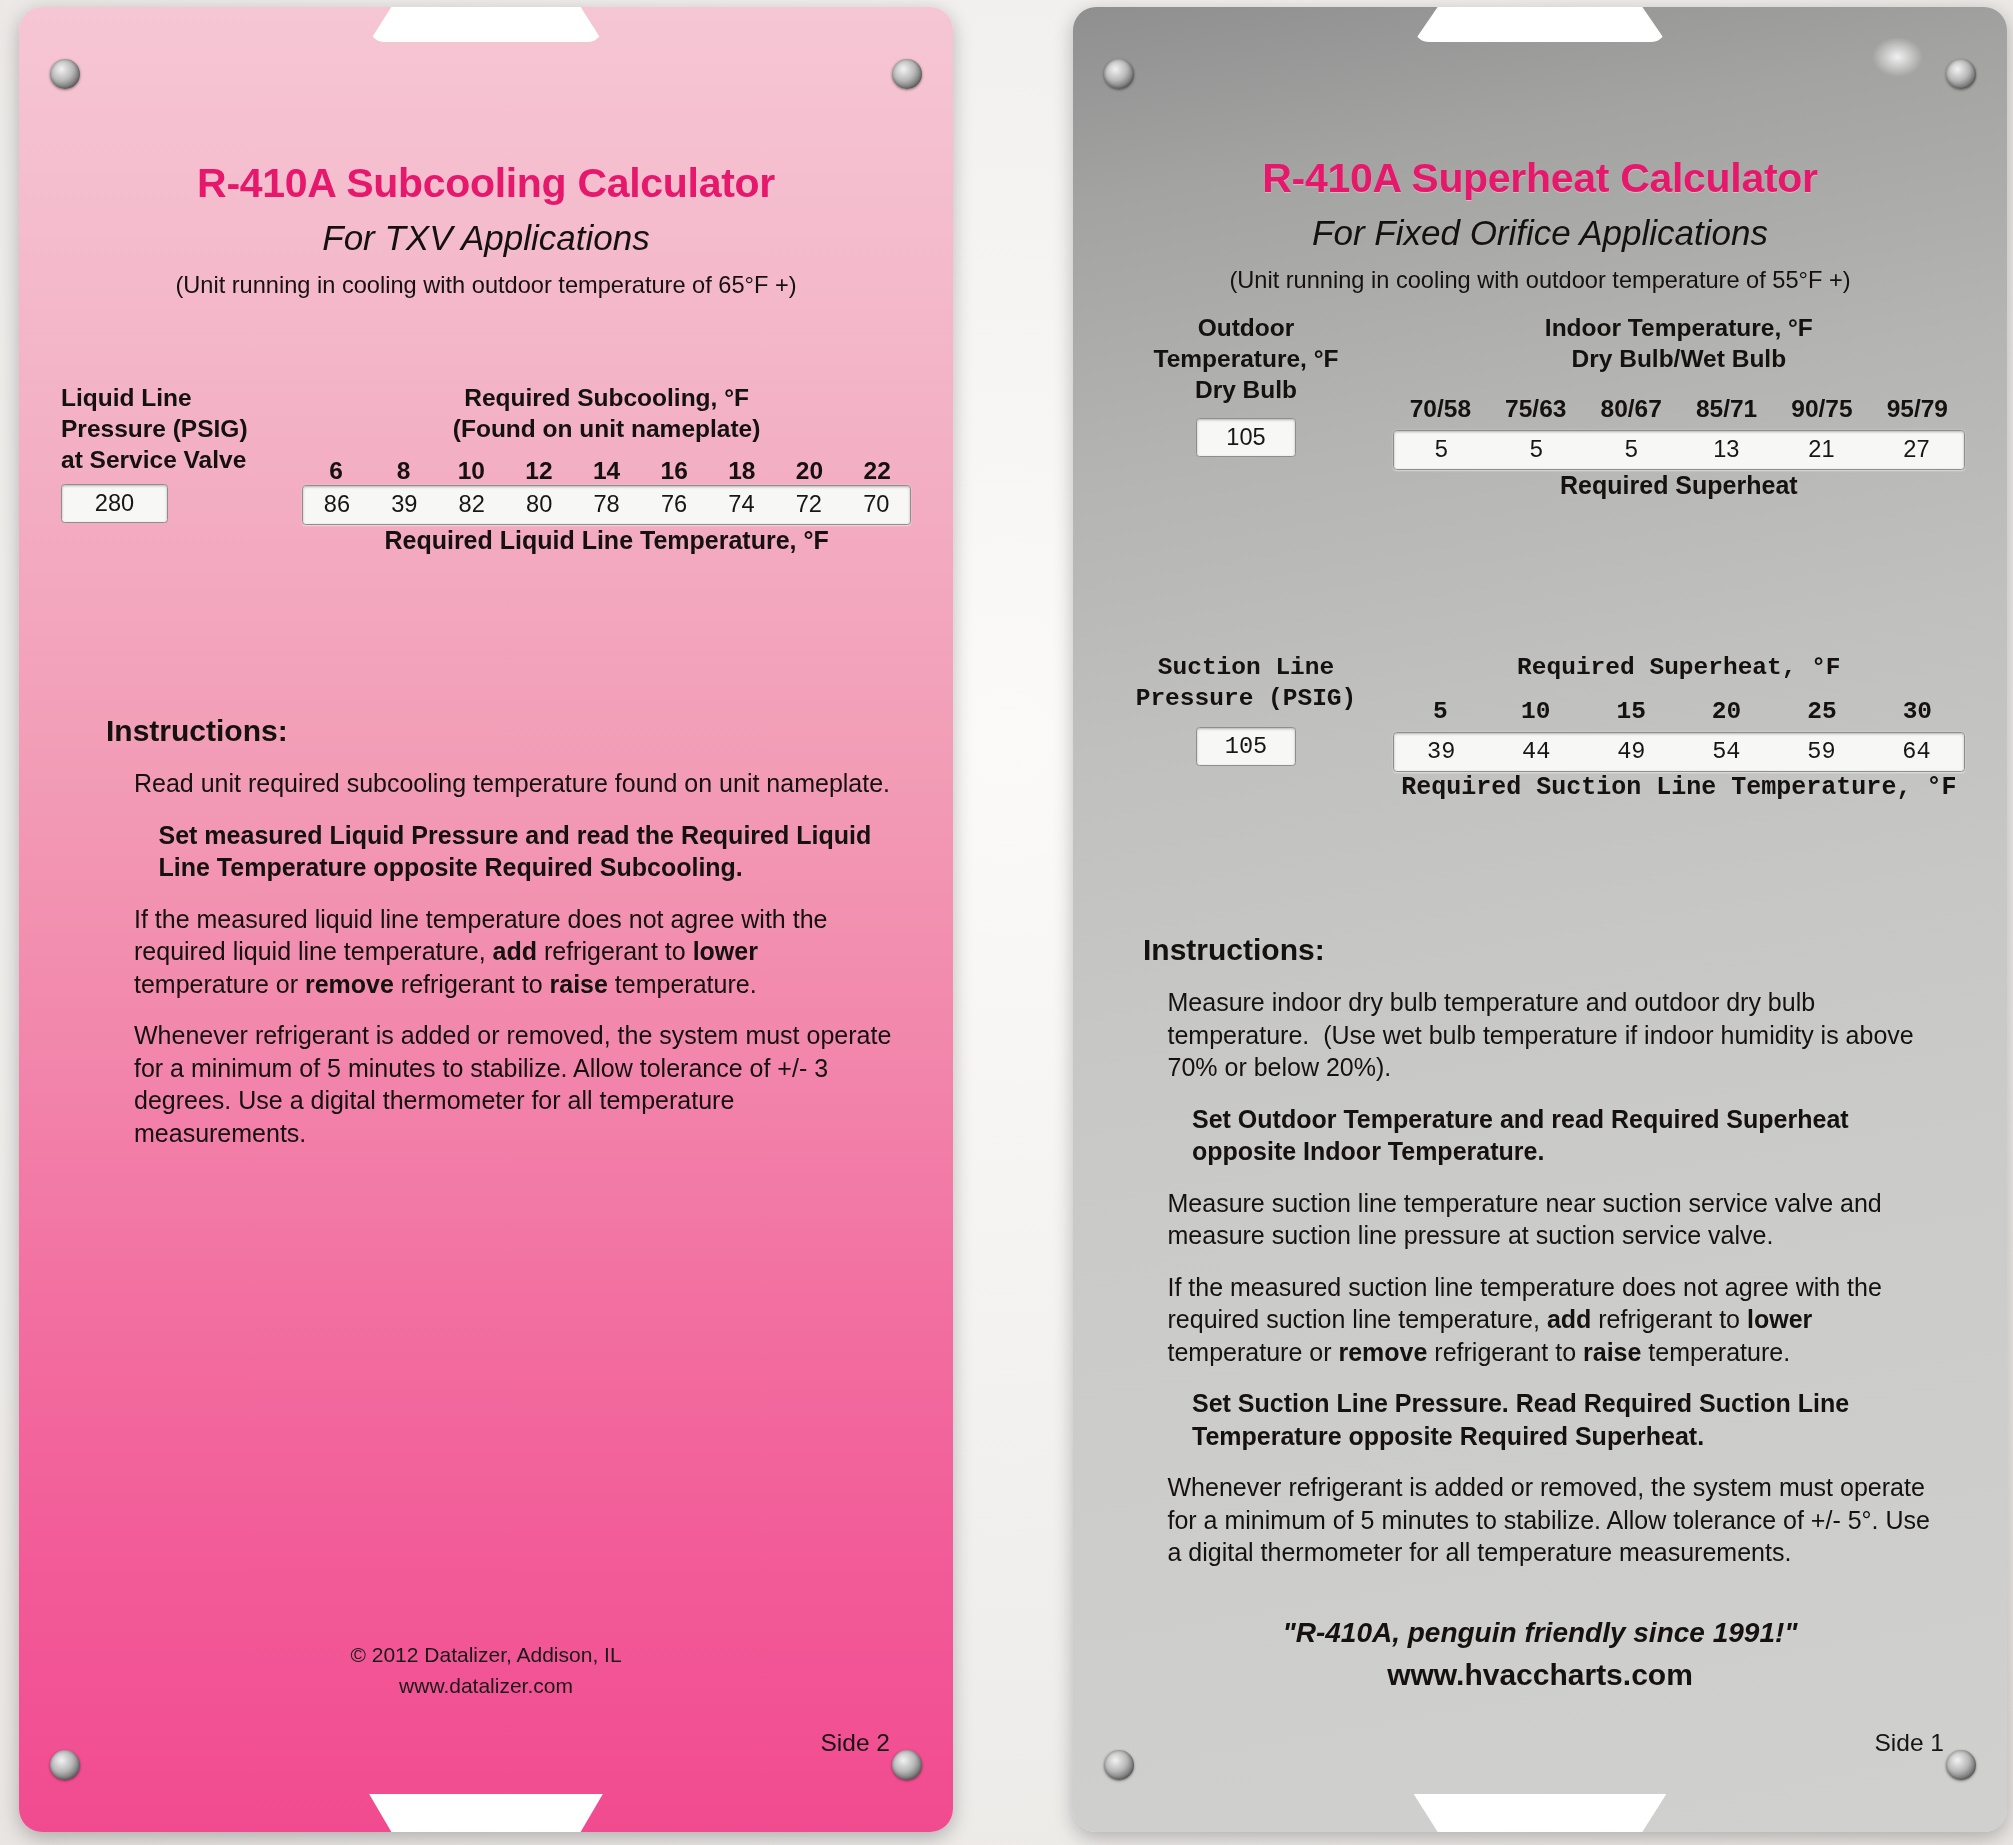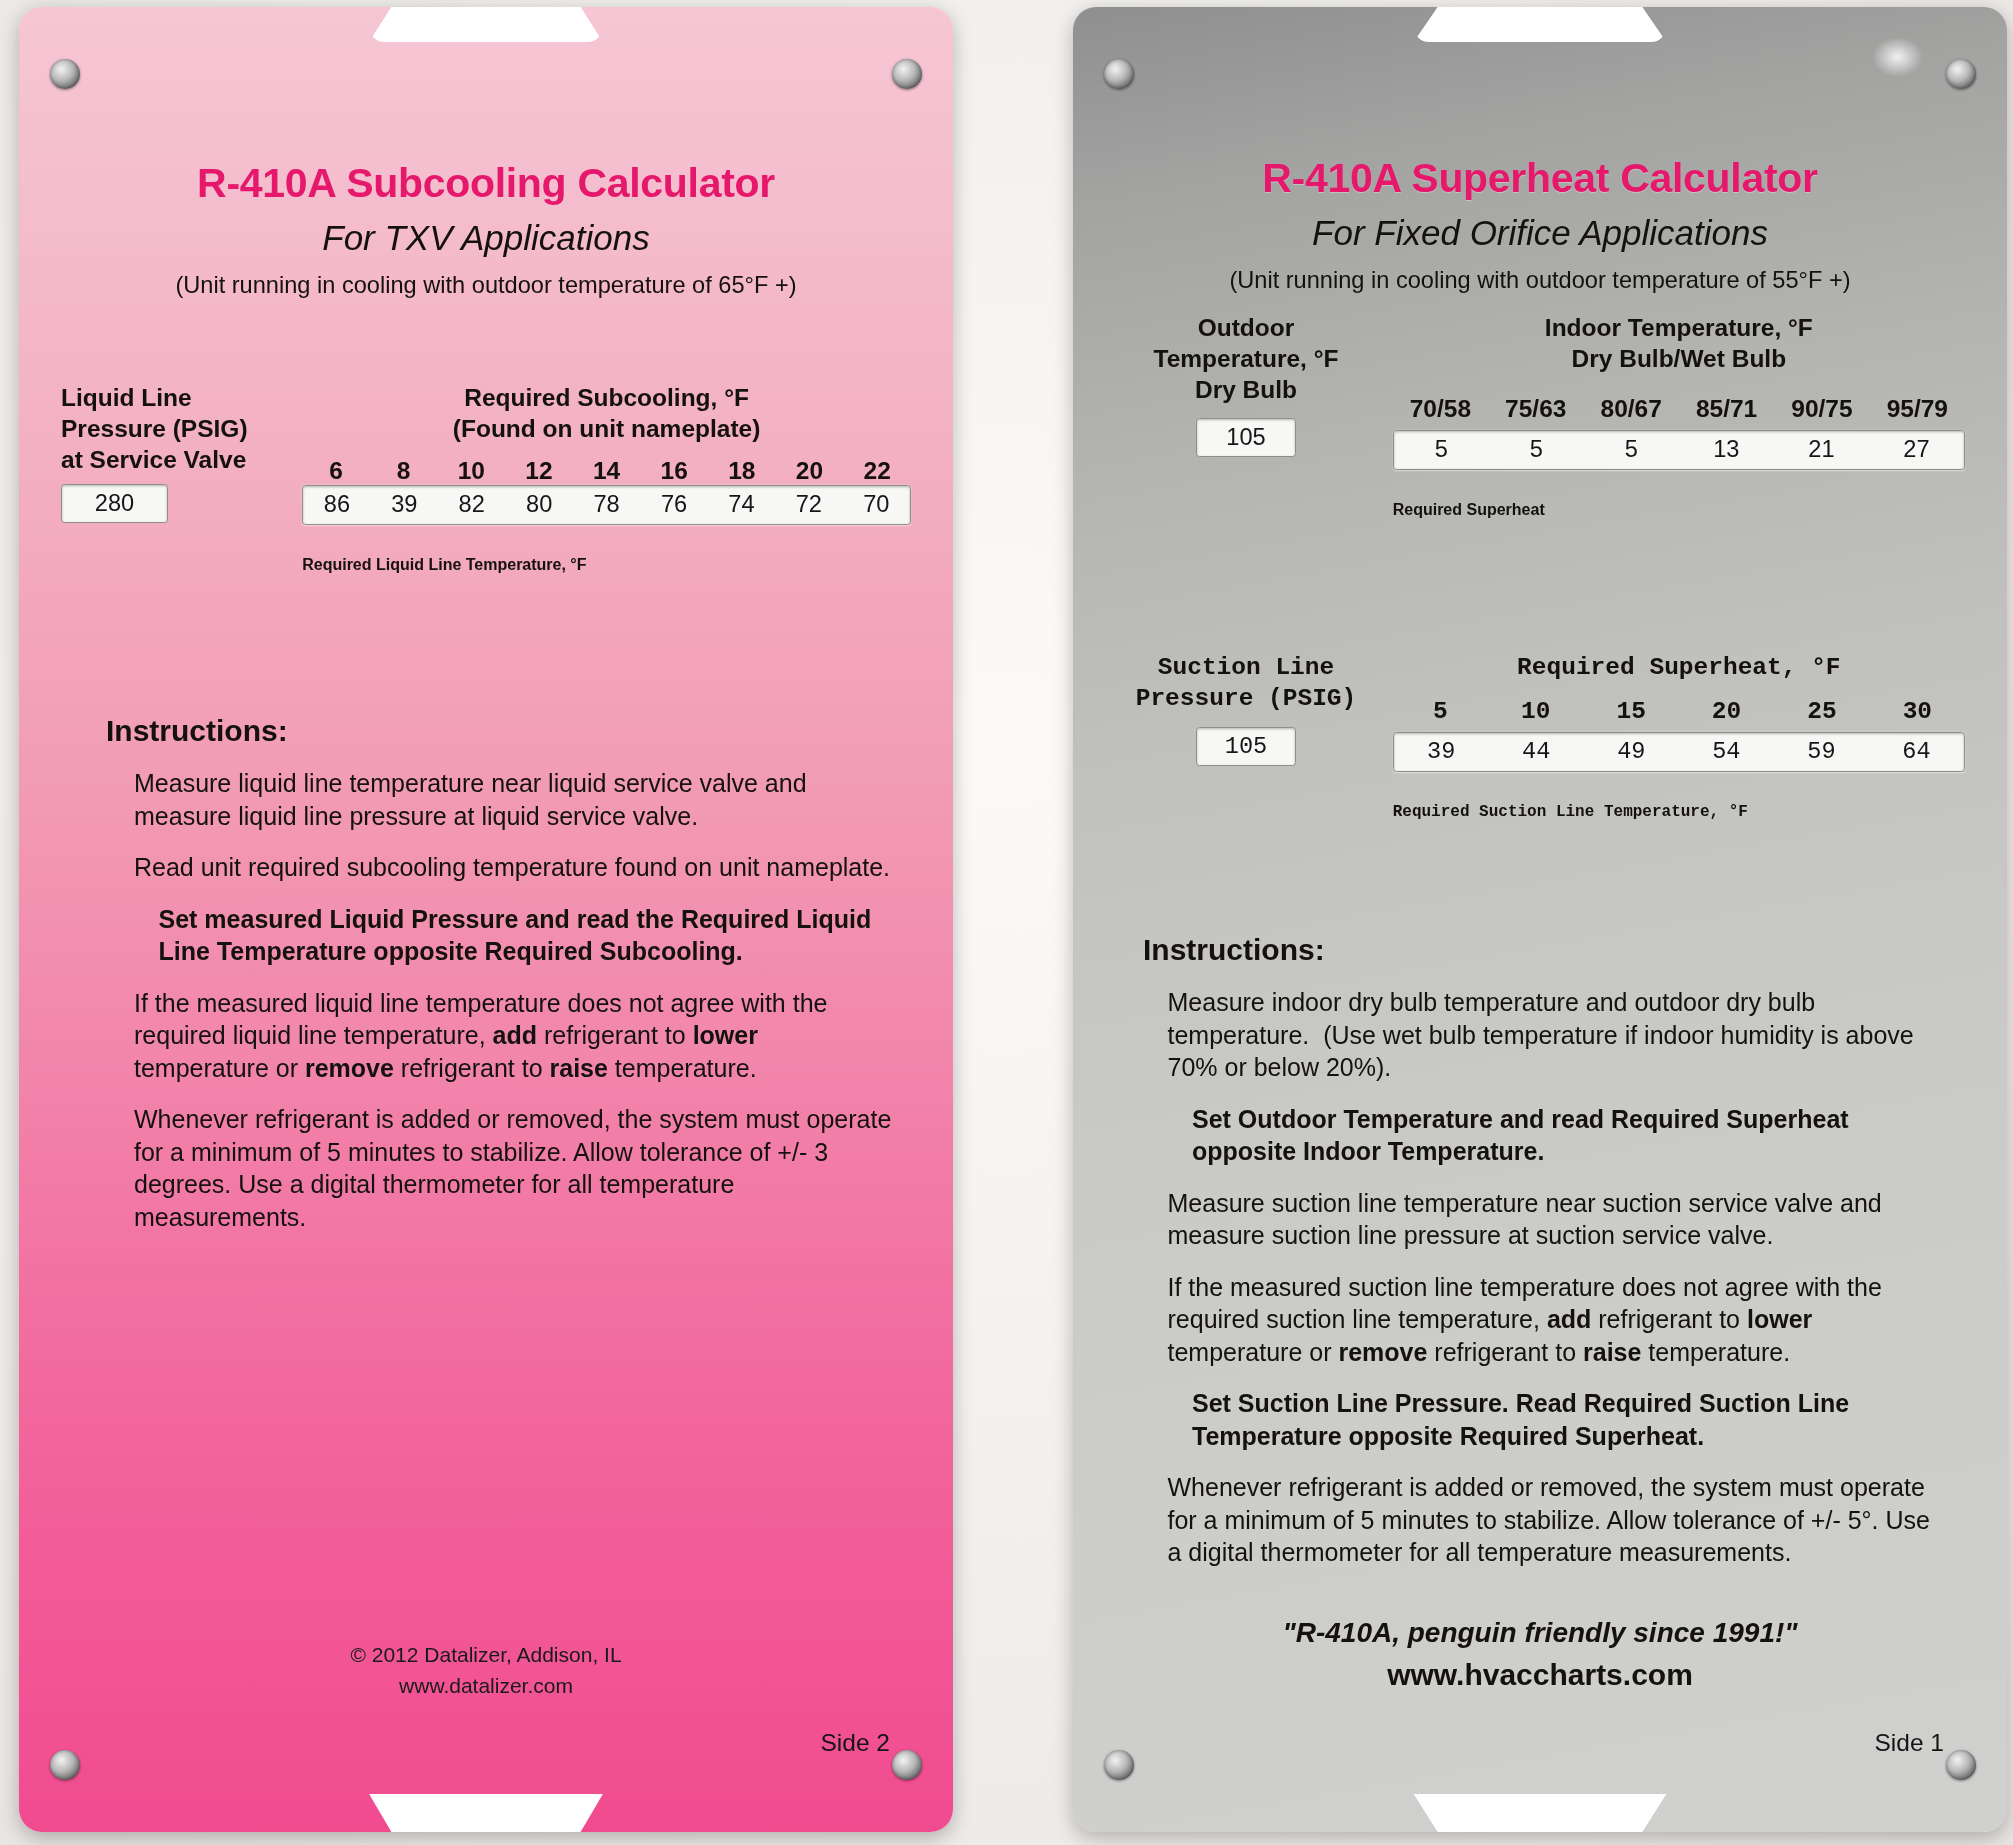--- a/index.html
+++ b/index.html
@@ -201,24 +201,25 @@
     flex: none;
   }
   .sc-left .lbl { text-align: left; }
   .sc-right { flex: 1; padding-left: 12.2px; }
   .sc-right .lbl { text-align: center; }
   .sc-left .single-window {
     margin-top: 8.7px;
     width: 105px;
   }
   .cap {
-    font-size: 16px;
-    font-weight: 700;
-    color: #14110f;
-    margin-top: 31px;
+    text-align: center;
+    font-size: 25px;
+    font-weight: 700;
+    color: #14110f;
+    margin-top: 1px;
   }
 
   
   .instr-head {
     font-size: 30px;
     font-weight: 700;
     color: #14110f;
   }
   .p {
     font-size: 25px;
@@ -348,21 +349,20 @@
             <span>70</span>
           </div>
           <div class="cap">Required Liquid Line Temperature, °F</div>
         </div>
       </div>
     </div>
 
     <div style="position:absolute;left:87px;right:61px;top:707px">
       <div class="instr-head">Instructions:</div>
       <div style="padding-left:28px">
-        <div class="p">Measure liquid line temperature near liquid service valve and measure liquid line pressure at liquid service valve.</div>
         <div class="p">Read unit required subcooling temperature found on unit nameplate.</div>
         <div class="p indent">Set measured Liquid Pressure and read the Required Liquid Line Temperature opposite Required Subcooling.</div>
         <div class="p">If the measured liquid line temperature does not agree with the required liquid line temperature, <b>add</b> refrigerant to <b>lower</b> temperature or <b>remove</b> refrigerant to <b>raise</b> temperature.</div>
         <div class="p">Whenever refrigerant is added or removed, the system must operate for a minimum of 5 minutes to stabilize. Allow tolerance of +/- 3 degrees. Use a digital thermometer for all temperature measurements.</div>
       </div>
     </div>
 
     <div class="footer" style="bottom:131px">
       <div>© 2012 Datalizer, Addison, IL</div>
       <div>www.datalizer.com</div>

